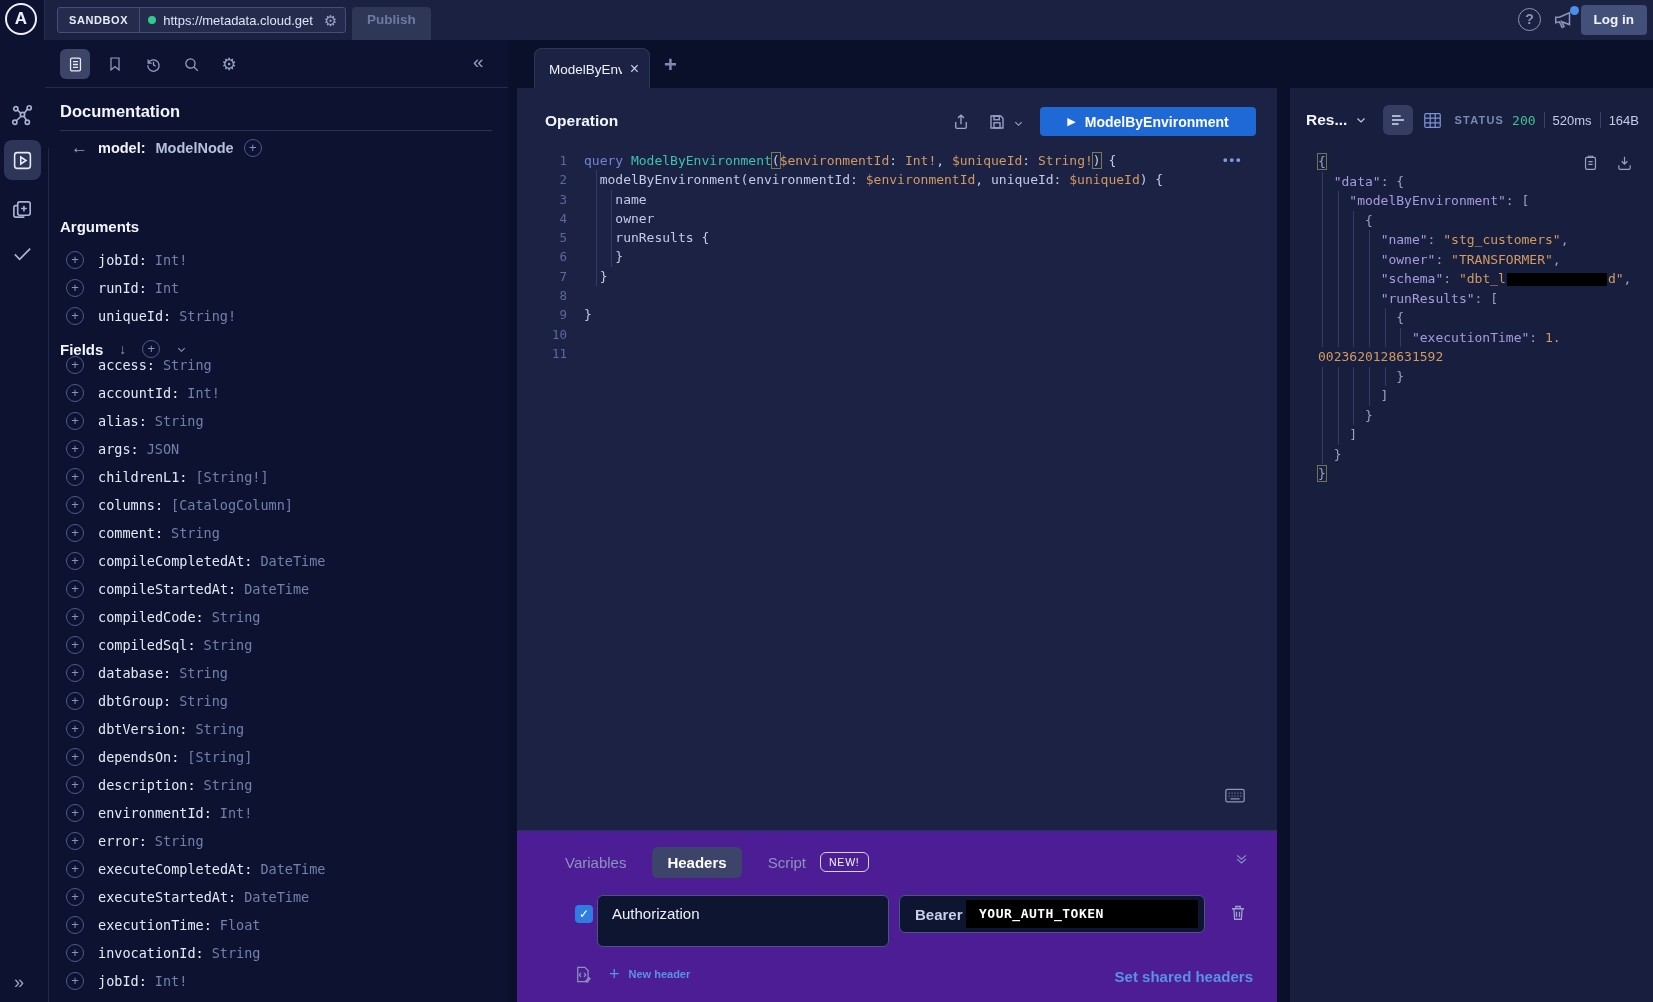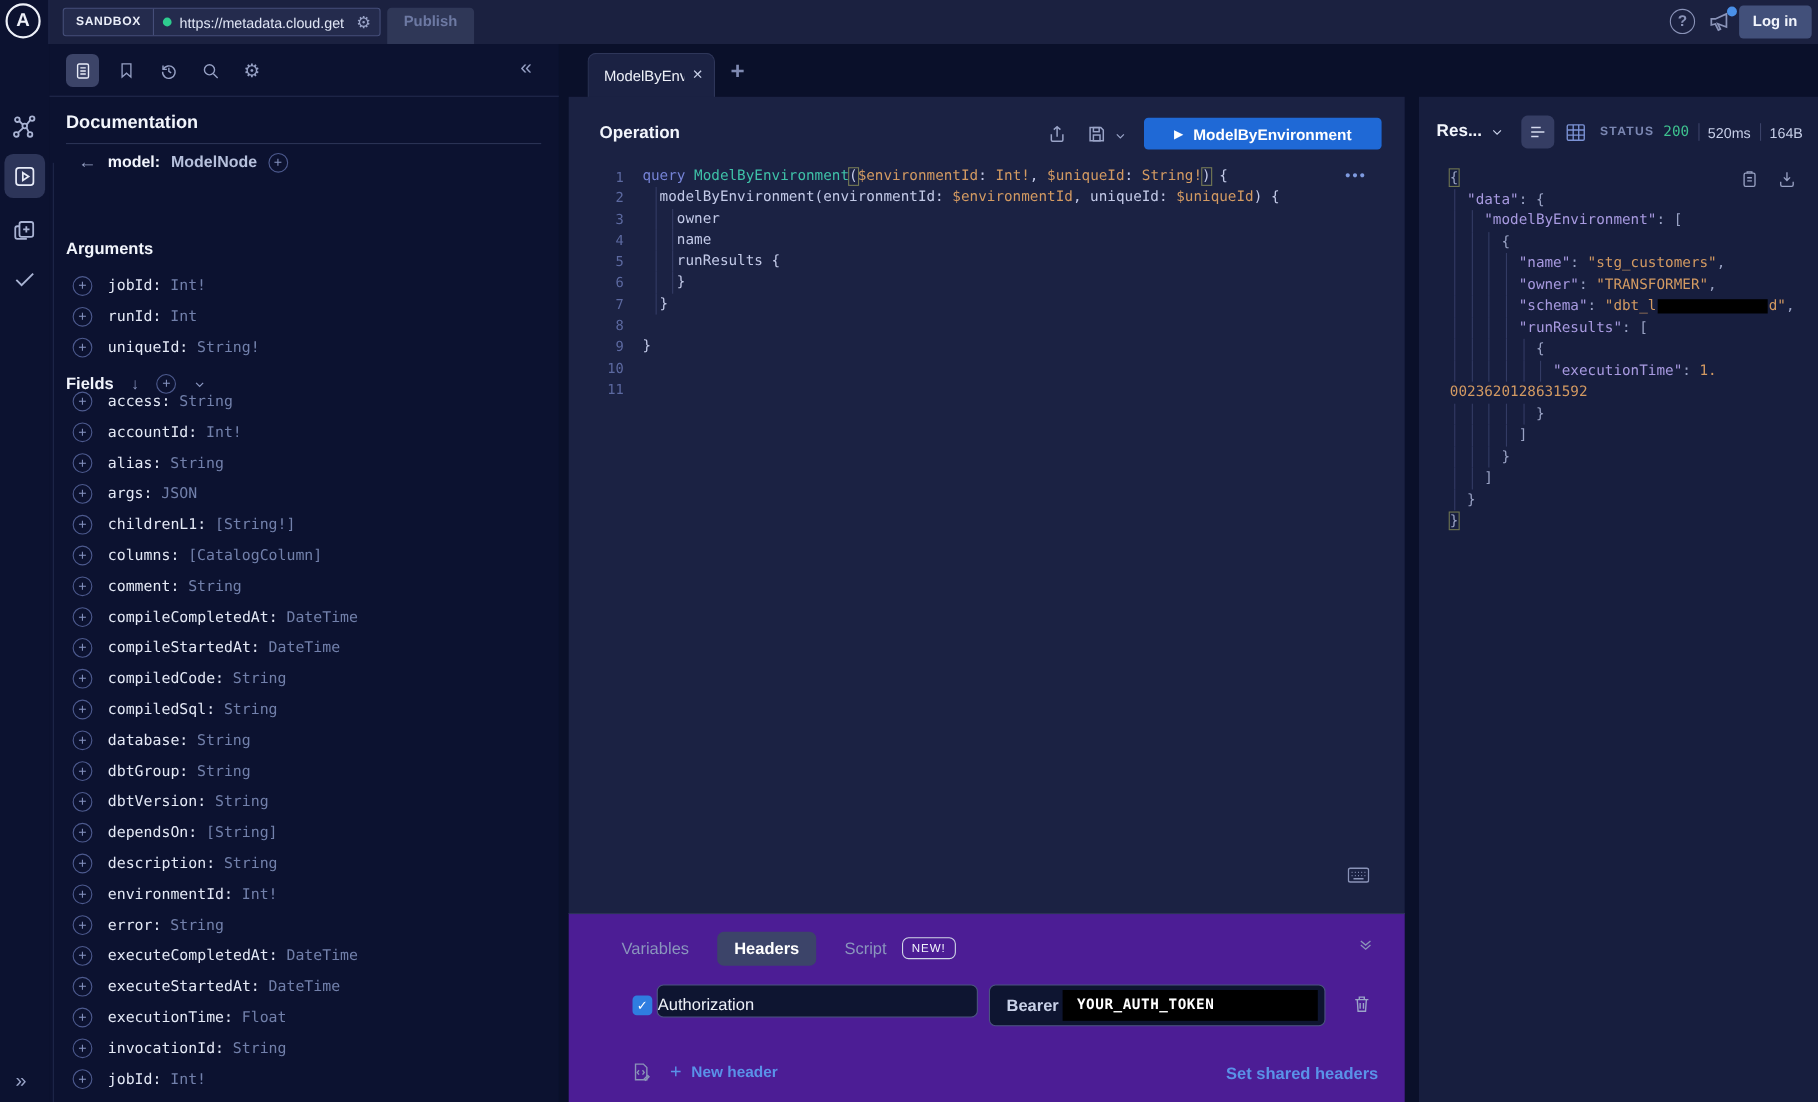--- a/index.html
+++ b/index.html
@@ -87,34 +87,34 @@
   
   #bottompanel { position:absolute; left:517px; top:830px; width:760px; height:172px; background:#4c1d95; border-top:1px solid #2b3356; }
   #bp-tabs { position:absolute; left:48px; top:13px; height:36px; display:flex; align-items:center; gap:26px; }
   .bp-tab { color:#8a95bd; font-size:15px; }
   .bp-tab.active { background:#3c4469; color:#fff; font-weight:bold; border-radius:6px; padding:7px 15px; }
   #new-badge { border:1.5px solid #cfd6e6; border-radius:6px; padding:3px 8px; color:#f2f5fc;
                font-size:10.5px; font-weight:normal; letter-spacing:.8px; margin-left:-12px; }
   #bp-collapse { position:absolute; right:28px; top:20px; color:#8a93b8; }
   #hdr-check { position:absolute; left:58px; top:74px; width:18px; height:18px; background:#2f7de0; border-radius:4px;
                color:#fff; font-size:12px; text-align:center; line-height:18px; }
-  #hdr-name { position:absolute; left:80px; top:64px; width:292px; height:30px; background:#0e1531;
+  #hdr-name { position:absolute; left:80px; top:64px; width:292px; height:52px; background:#0e1531;
               border:1px solid #4b5580; border-radius:6px; color:#eef1f9; font-size:15px;
-              line-height:36px; }
+              padding-left:14px; line-height:36px; }
   #hdr-value { position:absolute; left:382px; top:64px; width:306px; height:38px; background:#0e1531;
                border:1px solid #4b5580; border-radius:6px; display:flex; align-items:center; }
   #hdr-prefix { color:#c9d1e8; font-size:15px; margin-left:15px;font-weight:bold; }
   #hdr-token-box { position:absolute; left:66px; top:4px; width:232px; height:28px; background:#000;
                    color:#fff; font-family:"DejaVu Sans Mono", monospace; font-size:13px; font-weight:bold;
                    letter-spacing:.5px; line-height:28px; padding-left:13px; }
   #hdr-trash { position:absolute; left:712px; top:72px; color:#9aa4c8; }
   #newhdr-icon { position:absolute; left:56px; top:134px; color:#8a93b8; }
   #newhdr-btn { position:absolute; left:92px; top:134px; display:flex; align-items:center; gap:9px; color:#5a92e8; }
   #newhdr-btn .pl { font-size:18px; line-height:18px; }
-  #newhdr-btn .tx { font-size:14px; font-weight:bold; }
+  #newhdr-btn .tx { font-size:11px; font-weight:bold; }
   #set-shared { position:absolute; right:24px; top:137px; color:#5a92e8; font-size:15px; font-weight:bold; }
 
   
   #resppanel { position:absolute; left:1290px; top:88px; width:363px; height:914px; background:#171e3e; }
   #resp-head { position:absolute; left:16px; right:14px; top:16px; height:32px; display:flex; align-items:center; }
   #resp-title { font-size:15.5px; font-weight:bold; color:#f2f5fc; }
   #resp-chevron { margin-left:8px; color:#c8d0e8; }
   #view-list { margin-left:16px; width:30px; height:30px; background:#353d63; border-radius:6px;
                display:flex; align-items:center; justify-content:center; color:#d5dbee; }
   #view-table { margin-left:10px; color:#7c93d6; }
@@ -414,22 +414,22 @@
       <div class="gut-num">6</div>
       <div class="gut-num">7</div>
       <div class="gut-num">8</div>
       <div class="gut-num">9</div>
       <div class="gut-num">10</div>
       <div class="gut-num">11</div>
     </div>
   <div id="codearea">
       <div class="code-line"><span class="sg-kw">query </span><span class="sg-nm">ModelByEnvironment</span><span class="sg-bh">(</span><span class="sg-vr">$environmentId</span><span class="sg-pl">: </span><span class="sg-ty">Int!</span><span class="sg-pl">, </span><span class="sg-vr">$uniqueId</span><span class="sg-pl">: </span><span class="sg-ty">String!</span><span class="sg-bh">)</span><span class="sg-pl"> {</span></div>
       <div class="code-line"><div class="guide" style="left: 11.83px;"></div><span class="sg-pl">  modelByEnvironment(environmentId: </span><span class="sg-vr">$environmentId</span><span class="sg-pl">, uniqueId: </span><span class="sg-vr">$uniqueId</span><span class="sg-pl">) {</span></div>
+      <div class="code-line"><div class="guide" style="left: 11.83px;"></div><div class="guide" style="left: 27.49px;"></div><span class="sg-pl">    name</span></div>
       <div class="code-line"><div class="guide" style="left: 11.83px;"></div><div class="guide" style="left: 27.49px;"></div><span class="sg-pl">    owner</span></div>
-      <div class="code-line"><div class="guide" style="left: 11.83px;"></div><div class="guide" style="left: 27.49px;"></div><span class="sg-pl">    name</span></div>
       <div class="code-line"><div class="guide" style="left: 11.83px;"></div><div class="guide" style="left: 27.49px;"></div><span class="sg-pl">    runResults {</span></div>
       <div class="code-line"><div class="guide" style="left: 11.83px;"></div><div class="guide" style="left: 27.49px;"></div><span class="sg-pl">    }</span></div>
       <div class="code-line"><div class="guide" style="left: 11.83px;"></div><span class="sg-pl">  }</span></div>
       <div class="code-line"></div>
       <div class="code-line"><span class="sg-pl">}</span></div>
     </div>
   <div id="op-menu-dots">•••</div>
   <div id="kbd-icon">
     <svg width="20" height="16" viewBox="0 0 24 18" fill="none" stroke="currentColor" stroke-width="1.5">
       <rect x="1" y="1" width="22" height="15" rx="2"></rect>

